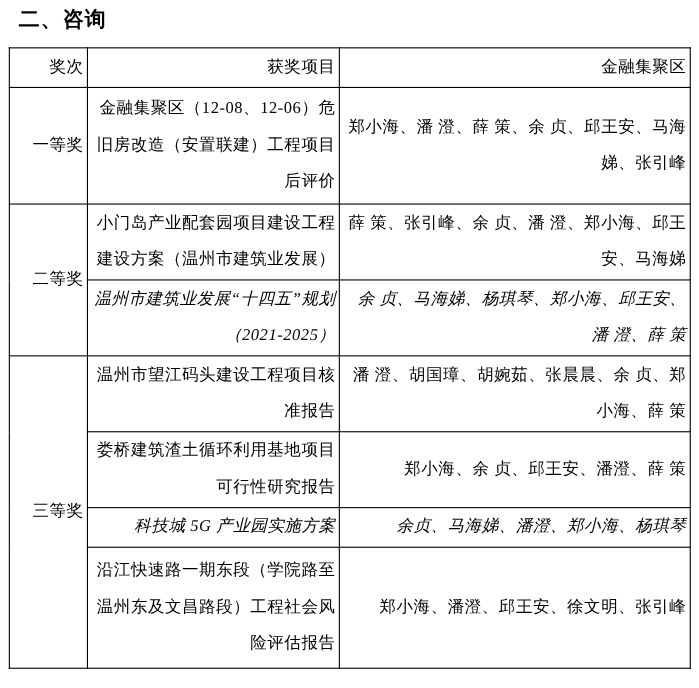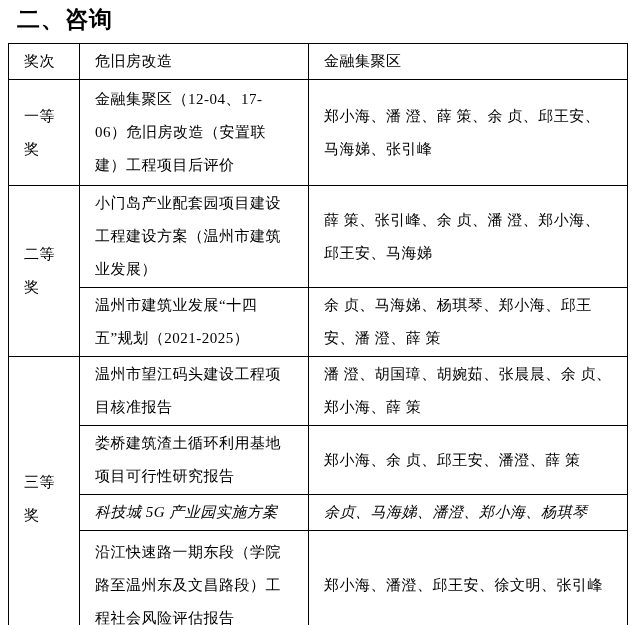--- a/index.html
+++ b/index.html
@@ -10,77 +10,77 @@
   }
   body {
     width: 635px;
     height: 625px;
     overflow: hidden;
     font-family: "Liberation Serif", "DejaVu Serif", serif;
   }
   .doc-heading {
     font-family: "Liberation Sans", "DejaVu Sans", sans-serif;
     font-weight: 700;
-    font-size: 23px;
+    font-size: 19px;
     letter-spacing: 1px;
     margin: 7px 0 0 17px;
     line-height: 24px;
   }
   table.awards {
     border-collapse: collapse;
     table-layout: fixed;
     margin: 12px 0 0 8px;
     width: 619px;
     font-size: 15px;
   }
   table.awards th,
   table.awards td {
     border: 1px solid #000000;
-    text-align: left;
+    text-align: right;
     vertical-align: middle;
     font-weight: 400;
     line-height: 33px;
     letter-spacing: 0.5px;
-    padding: 1px 15px;
+    padding: 1px 3px;
     overflow: hidden;
   }
   col.c-award   { width: 71px;  }
   col.c-project { width: 229px; }
   col.c-people  { width: 319px; }
   tr.hdr { height: 33px;  }
   tr.r1  { height: 106px; }
   tr.r2  { height: 65px;  }
-  tr.r3  { height: 64px;  }
+  tr.r3  { height: 64px; font-style: italic;  }
   tr.r4  { height: 69px;  }
   tr.r5  { height: 63px;  }
   tr.r6  { height: 35px; font-style: italic;  }
   tr.r7  { height: 110px; }
 </style>
 </head>
 <body>
 
 <h2 class="doc-heading">二、咨询</h2>
 
 <table class="awards">
   <colgroup>
     <col class="c-award">
     <col class="c-project">
     <col class="c-people">
   </colgroup>
   <thead>
     <tr class="hdr">
       <th>奖次</th>
-      <th>危旧房改造</th>
+      <th>获奖项目</th>
       <th>金融集聚区</th>
     </tr>
   </thead>
   <tbody>
     <tr class="r1">
       <td rowspan="1">一等奖</td>
-      <td>金融集聚区（12-04、17-06）危旧房改造（安置联建）工程项目后评价</td>
+      <td>金融集聚区（12-08、12-06）危旧房改造（安置联建）工程项目后评价</td>
       <td>郑小海、潘 澄、薛 策、余 贞、邱王安、马海娣、张引峰</td>
     </tr>
     <tr class="r2">
       <td rowspan="2">二等奖</td>
       <td>小门岛产业配套园项目建设工程建设方案（温州市建筑业发展）</td>
       <td>薛 策、张引峰、余 贞、潘 澄、郑小海、邱王安、马海娣</td>
     </tr>
     <tr class="r3">
       <td>温州市建筑业发展“十四五”规划（2021-2025）</td>
       <td>余 贞、马海娣、杨琪琴、郑小海、邱王安、潘 澄、薛 策</td>

